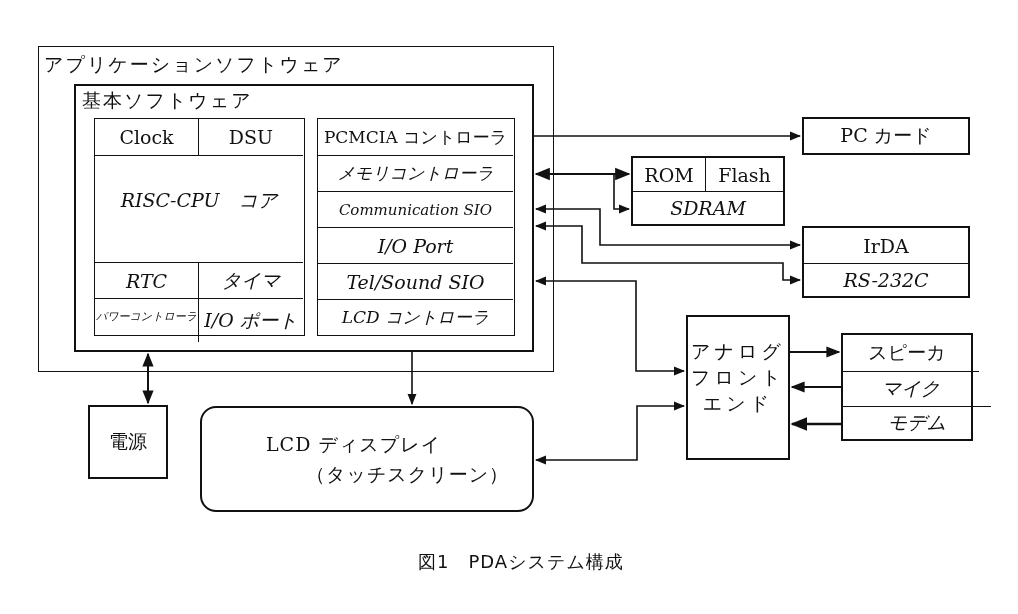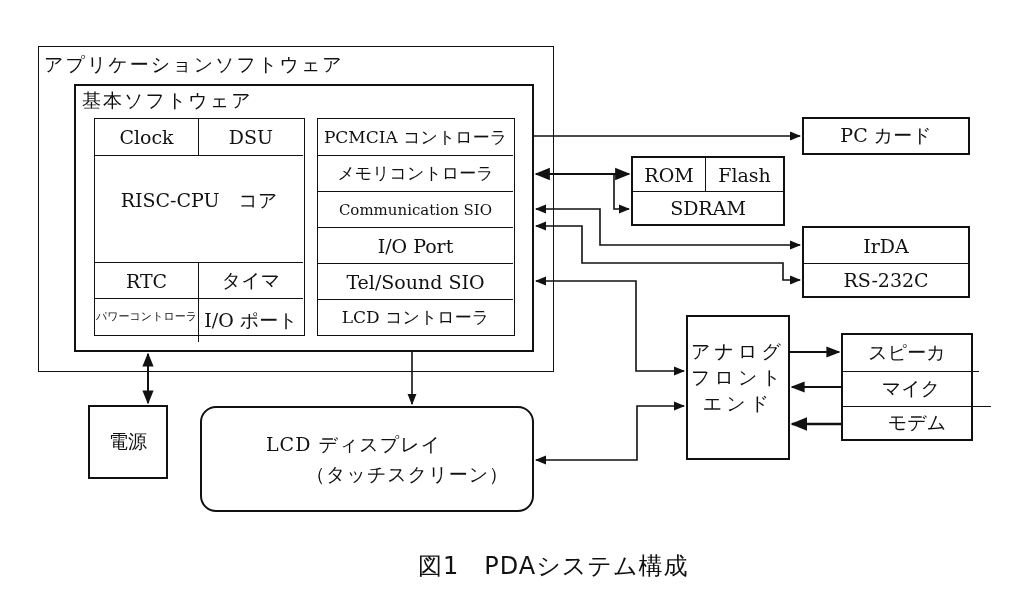--- a/index.html
+++ b/index.html
@@ -2,28 +2,28 @@
 <html><head>
 <meta charset="utf-8">
 <style>
   html,body{margin:0;padding:0;background:#ffffff;}
   body{width:1018px;height:614px;position:relative;overflow:hidden;
        font-family:"DejaVu Serif","Liberation Serif",serif;color:#111;}
   .abs{position:absolute;box-sizing:border-box;}
   .box{border:2px solid #111;background:#fff;}
   .cell{position:absolute;box-sizing:border-box;display:flex;align-items:center;justify-content:center;
         font-size:19px;white-space:nowrap;}
-  .bt{border-top:1.5px solid #111;}
+  .bt{border-top:1.5px solid #111;font-style:italic;}
   .bl{border-left:1.5px solid #111;}
   .lbl{position:absolute;font-size:19px;white-space:nowrap;letter-spacing:2px;}
   svg.wires{position:absolute;left:0;top:0;}
   .small{font-size:11px;line-height:12px;text-align:center;flex-direction:row;}
   .vert{flex-direction:column;font-size:19px;line-height:26px;letter-spacing:4px;}
   .caption{position:absolute;left:418px;top:550px;font-family:"DejaVu Sans","Liberation Sans",sans-serif;
-           font-size:24px;letter-spacing:1px;text-align:center;}
+           font-size:18px;letter-spacing:1px;text-align:center;}
 </style>
 </head>
 <body>
 
 <div class="abs box" style="left:38px;top:46px;width:516px;height:326px;border-width:1.5px;"></div>
 <div class="lbl" style="left:44px;top:52px;">アプリケーションソフトウェア</div>
 
 <div class="abs box" style="left:74px;top:84px;width:460px;height:268px;"></div>
 <div class="lbl" style="left:82px;top:88px;">基本ソフトウェア</div>
 

